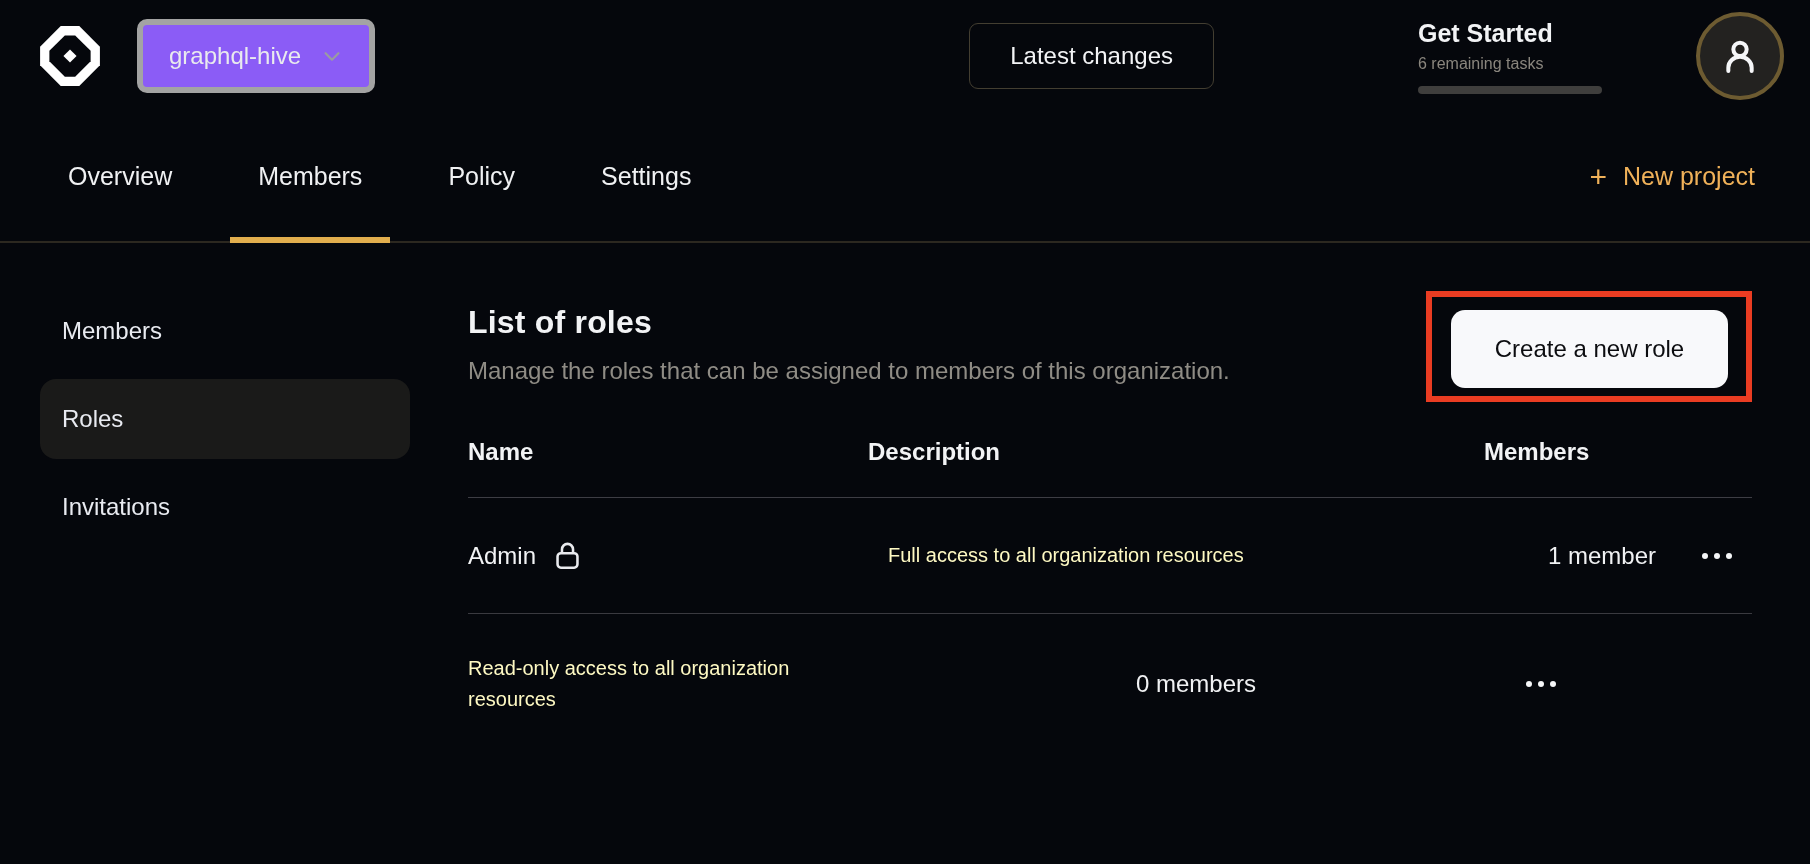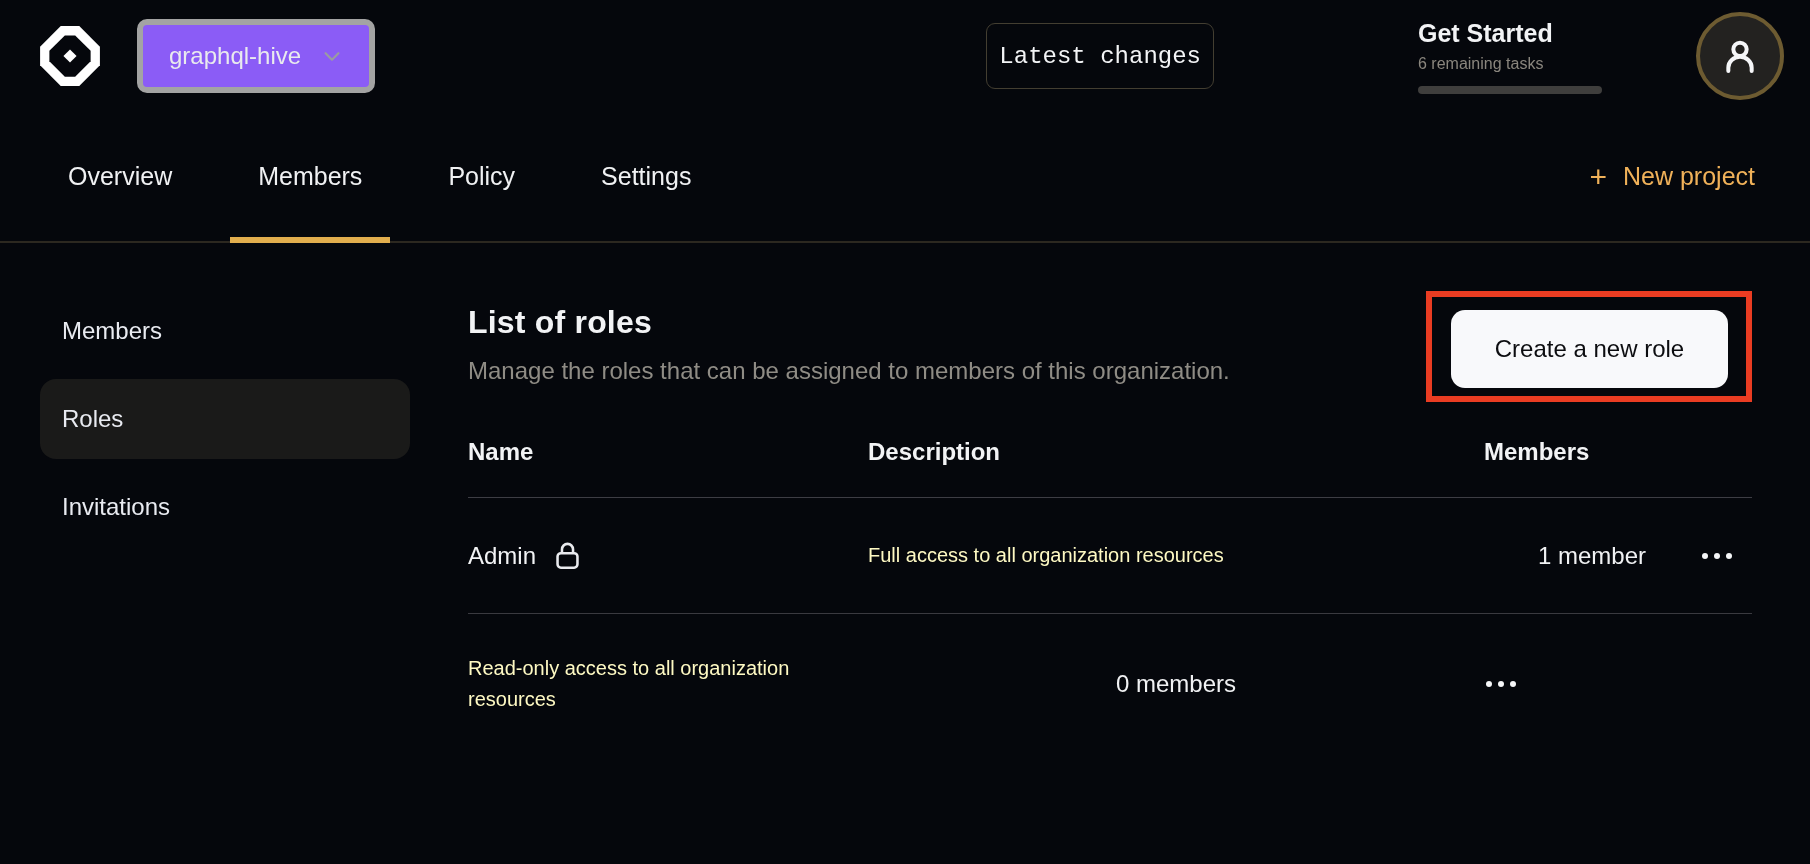--- a/index.html
+++ b/index.html
@@ -29,27 +29,27 @@
     border-radius:10px;
     color:#e9eaee;
     font-size:24px;
     font-family:inherit;
     cursor:pointer;
   }
   .chev{width:22px;height:22px;stroke:#9a9ba2;fill:none;stroke-width:2.4;stroke-linecap:round;stroke-linejoin:round;}
   .spacer{flex:1;}
   .latest-btn{
     height:66px;
-    padding:0 12px;
+    padding:0 40px;
     background:transparent;
     border:1px solid #433e31;
     border-radius:9px;
     color:#f3f4f6;
     font-size:24px;
-    font-family:Liberation Mono, monospace;
+    font-family:Liberation Sans, sans-serif;
     cursor:pointer;
     margin-right:204px;
   }
   .get-started{width:184px;margin-right:94px;}
   .gs-title{font-size:25px;font-weight:600;color:#f2f3f5;}
   .gs-sub{font-size:16px;color:#8a867e;margin-top:7px;}
   .gs-bar{margin-top:13px;width:184px;height:8px;border-radius:4px;background:#3f3e3d;overflow:hidden;}
   .gs-fill{height:100%;width:0;background:#e2ae4e;border-radius:4px;}
   .avatar{
     width:88px;height:88px;border-radius:50%;
@@ -112,21 +112,21 @@
     font-size:24px;font-weight:500;font-family:inherit;cursor:pointer;
   }
   
   .roles-table{margin-top:4px;}
   .trow{
     display:grid;
     grid-template-columns:400px 616px 1fr 52px;
     align-items:center;
   }
   .thead{height:92px;border-bottom:1px solid #3d3d44;font-weight:700;font-size:24px;color:#f2f3f5;}
-  .tbody-row{border-bottom:1px solid #3a3a40;}
+  .tbody-row{border-bottom:1px solid #3a3a40;gap:20px;}
   .row-1{height:116px;}
   .row-2{height:140px;border-bottom:none;}
   .cell-name{display:flex;align-items:center;gap:18px;font-size:24px;color:#f2f3f5;}
   .lock{width:27px;height:31px;stroke:#e9eaee;fill:none;stroke-width:2.3;stroke-linejoin:round;}
   .cell-desc{font-size:20px;color:#fef9c3;max-width:480px;line-height:1.55;}
   .cell-members{font-size:24px;color:#f0f1f3;text-align:center;}
   .menu-btn{
     display:flex;align-items:center;gap:6px;
     background:none;border:none;cursor:pointer;padding:6px 2px;
   }

